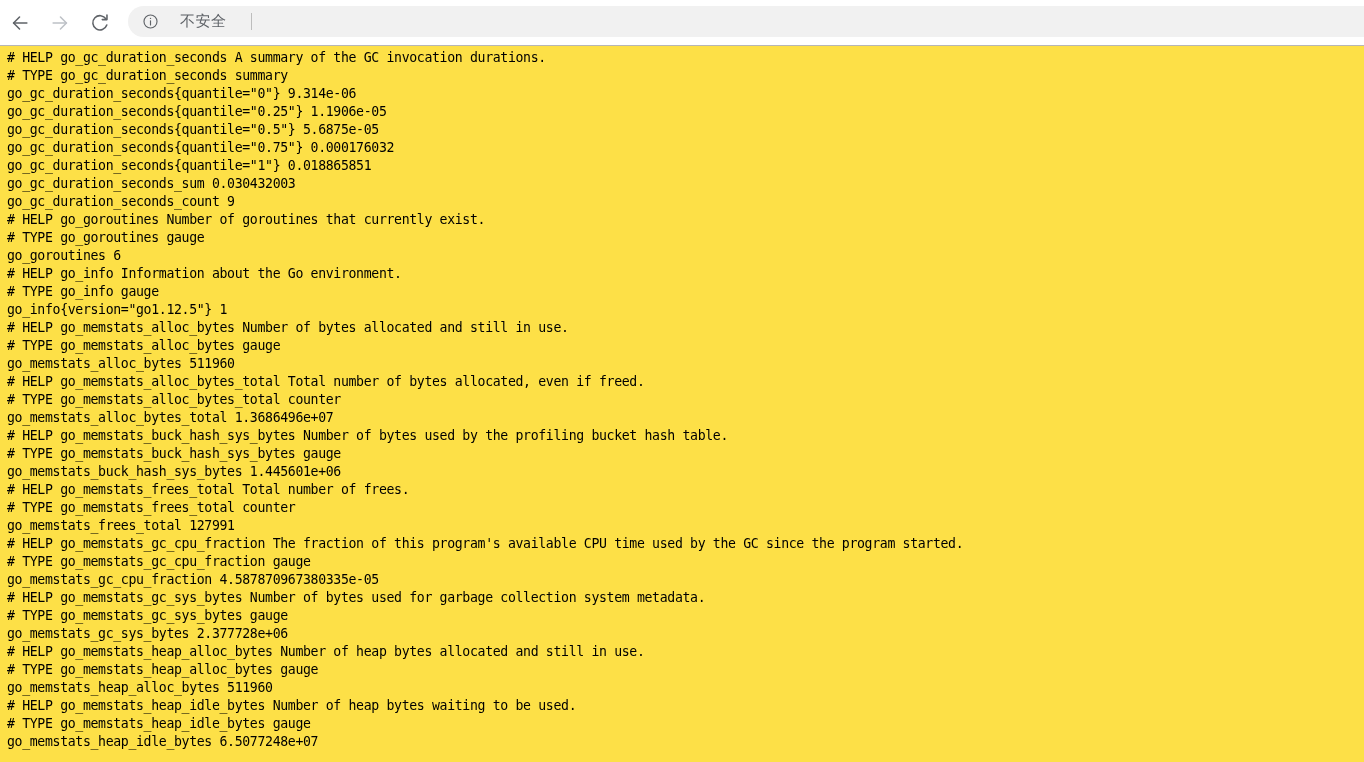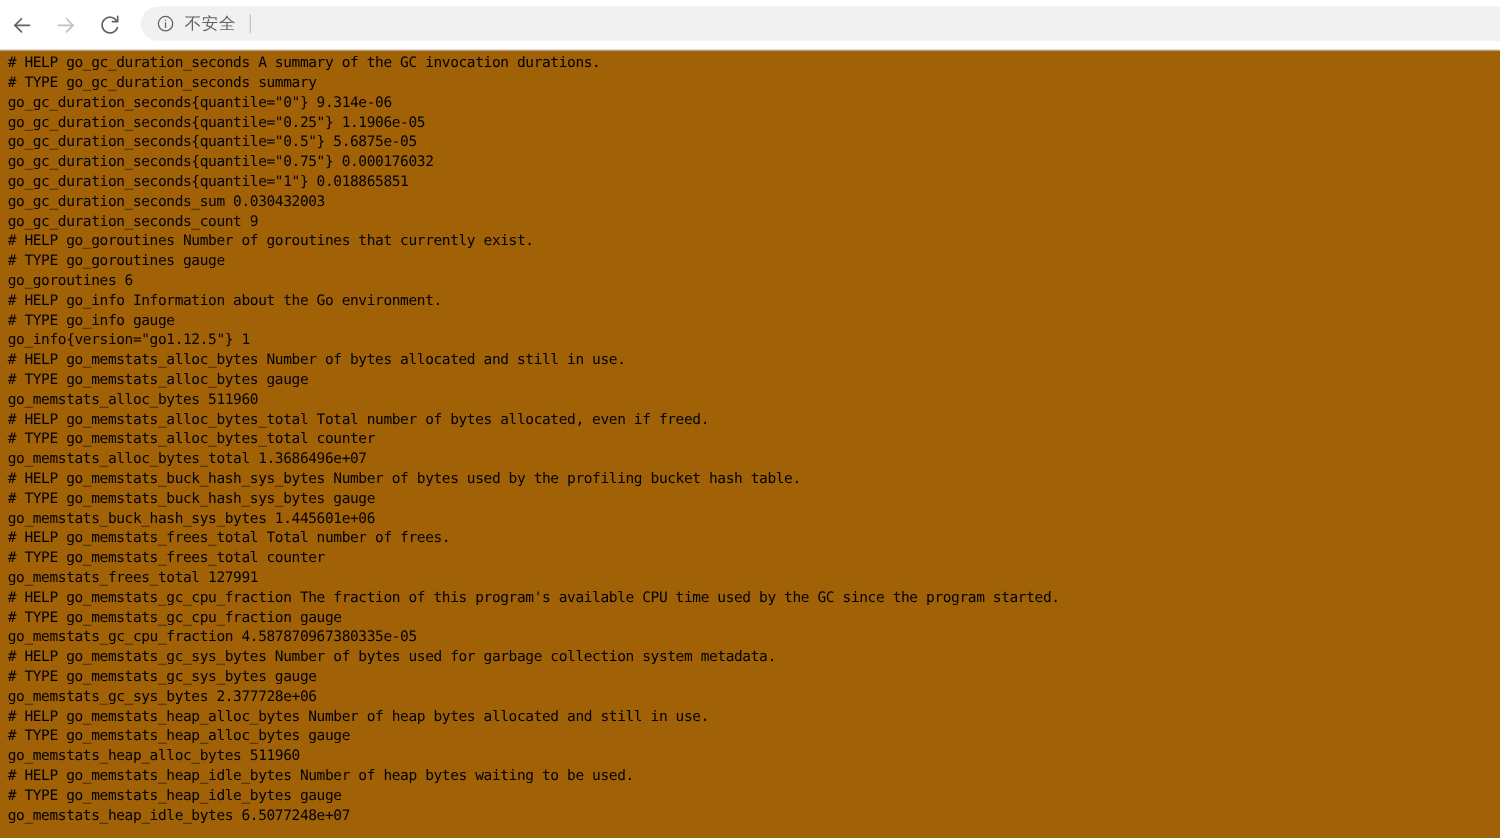--- a/index.html
+++ b/index.html
@@ -44,20 +44,21 @@
     right: 0;
     top: 6px;
     bottom: 8px;
     background: #f1f1f1;
     border-top-left-radius: 16px;
     border-bottom-left-radius: 16px;
     display: flex;
     align-items: center;
     padding-left: 14px;
     box-sizing: border-box;
+    gap: 12px;
   }
 
   .info-icon {
     flex: 0 0 auto;
     display: flex;
     align-items: center;
     justify-content: center;
     margin-right: 9px;
   }
 
@@ -84,21 +85,21 @@
     white-space: nowrap;
     letter-spacing: -0.1px;
   }
   .url-text .url-dim { color: #8a8d91; }
 
   
   .page {
     position: relative;
     height: 716px;
     overflow: hidden;
-    background: #a16207;
+    background: #fde047;
   }
 
   .metrics {
     margin: 0;
     padding: 3px 0 0 7px;
     font-family: "DejaVu Sans Mono", "Liberation Mono", monospace;
     font-size: 13.2px;
     line-height: 18px;
     color: #000000;
     white-space: pre;

